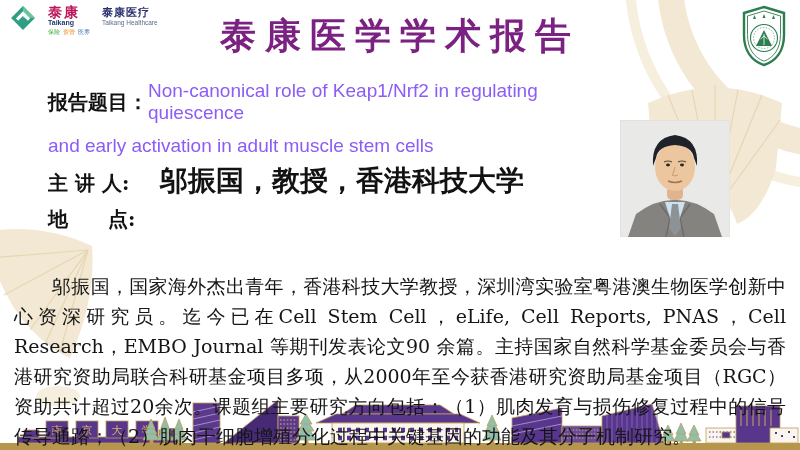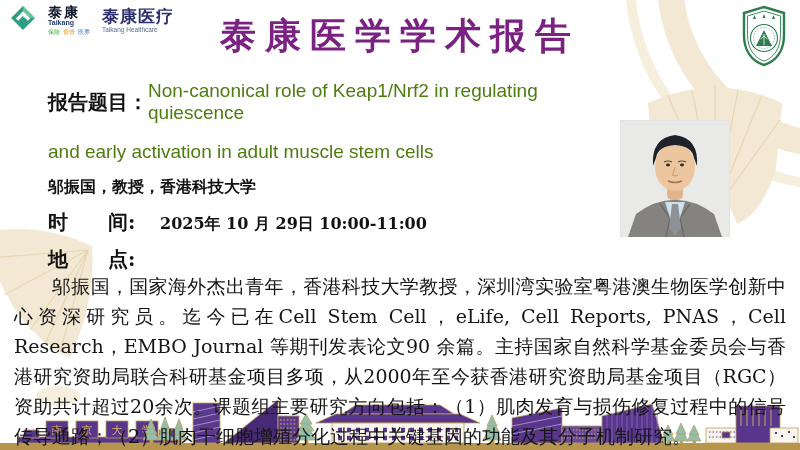--- a/index.html
+++ b/index.html
@@ -10,43 +10,43 @@
   }
   .layer{position:absolute;left:0;top:0;width:800px;height:450px;}
   .bg{z-index:0;}
   .skyline{position:absolute;left:0;bottom:0;width:800px;height:60px;z-index:1;}
   .content{z-index:2;}
 
   
   .logo-group{position:absolute;left:10px;top:5px;display:flex;align-items:flex-start;gap:12px;}
   .logo-icon{width:26px;height:26px;flex:0 0 auto;}
   .brand-col{display:flex;flex-direction:column;line-height:1;}
-  .brand-cn{font-size:14px;font-weight:700;color:#0f172a;letter-spacing:2px;}
+  .brand-cn{font-size:14px;font-weight:700;color:#be185d;letter-spacing:2px;}
   .brand-en{font-size:7px;color:#1f3a6e;font-family:"Liberation Sans",sans-serif;font-weight:700;}
   .brand-tags{display:flex;gap:3px;margin-top:3px;font-size:6px;font-family:"Liberation Sans",sans-serif;}
   .tag1{color:#3aaa35;} .tag2{color:#f08300;} .tag3{color:#2f6eb5;}
   .unit-col{display:flex;flex-direction:column;line-height:1.1;padding-top:2px;}
-  .unit-cn{font-size:17px;font-weight:700;color:#2b2f6e;letter-spacing:1px;}
+  .unit-cn{font-size:11px;font-weight:700;color:#2b2f6e;letter-spacing:1px;}
   .unit-en{font-size:6.5px;color:#5a6b8c;font-family:"Liberation Sans",sans-serif;}
 
   .page-title{
     position:absolute;left:120px;right:120px;top:12px;text-align:center;
     font-size:36px;font-weight:700;color:#7b2182;letter-spacing:9px;
   }
   .crest{position:absolute;right:12px;top:5px;width:48px;height:62px;}
 
   
   .details{position:absolute;left:48px;top:80px;width:580px;color:#121212;}
   .topic-line{display:flex;align-items:center;}
   .zh-label{font-size:20px;font-weight:700;white-space:pre;}
-  .en-text{font-family:"Liberation Sans",sans-serif;font-size:19px;font-weight:400;color:#4d7c0f;}
-  .topic-line2{margin-top:17px;}
+  .en-text{font-family:"Liberation Sans",sans-serif;font-size:19px;font-weight:400;color:#8b5cf6;}
+  .topic-line2{margin-top:11px;}
   .detail-row{margin-top:11px;display:flex;align-items:baseline;line-height:25px;}
   .detail-row .zh-label{display:inline-block;min-width:112px;}
-  .detail-value{font-size:16px;font-weight:700;white-space:pre;}
+  .detail-value{font-size:28px;font-weight:700;white-space:pre;}
 
   
   .photo{position:absolute;left:620px;top:120px;width:110px;height:117px;z-index:3;}
 
   
   .bio{
     position:absolute;left:14px;top:252px;width:772px;z-index:2;
     font-size:19px;line-height:30px;color:#151515;
     text-align:justify;text-indent:2em;font-weight:500;
   }
@@ -278,25 +278,22 @@
     </svg>
 
     <div class="details">
       <div class="topic-line">
         <span class="zh-label">报告题目：</span>
         <span class="en-text">Non-canonical role of Keap1/Nrf2 in regulating quiescence</span>
       </div>
       <div class="topic-line2 en-text">and early activation in adult muscle stem cells</div>
 
       <div class="detail-row">
+        <span class="zh-label">主 讲 人:</span>
         <span class="detail-value">邬振国，教授，香港科技大学</span>
-      </div>
-      <div class="detail-row">
-        <span class="zh-label">时　　间:</span>
-        <span class="detail-value">2025年 10 月 29日 10:00-11:00</span>
       </div>
       <div class="detail-row">
         <span class="zh-label">地　　点:</span>
       </div>
     </div>
 
     <svg class="photo" viewBox="0 0 110 117">
       <rect x="0" y="0" width="110" height="117" fill="#e9e9e7"></rect>
       <rect x="0" y="0" width="110" height="117" fill="none" stroke="#dcdcda" stroke-width="1"></rect>
 

